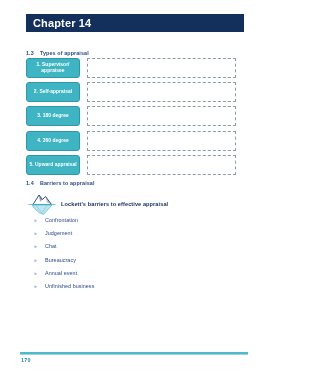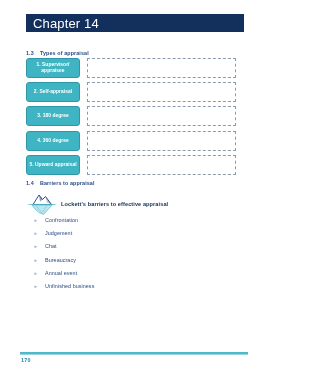--- a/index.html
+++ b/index.html
@@ -28,22 +28,22 @@
     width: 218px;
     height: 18px;
     background: #132F5C;
     display: flex;
     align-items: center;
     box-sizing: border-box;
     padding-left: 7px;
   }
   .chapter-bar .title {
     color: #ffffff;
-    font-size: 13px;
-    font-weight: normal;
+    font-size: 11px;
+    font-weight: bold;
     letter-spacing: 0.15px;
     line-height: 1;
   }
 
   
   .section-head {
     position: absolute;
     color: #2B4C86;
     font-size: 5.4px;
     font-weight: bold;

